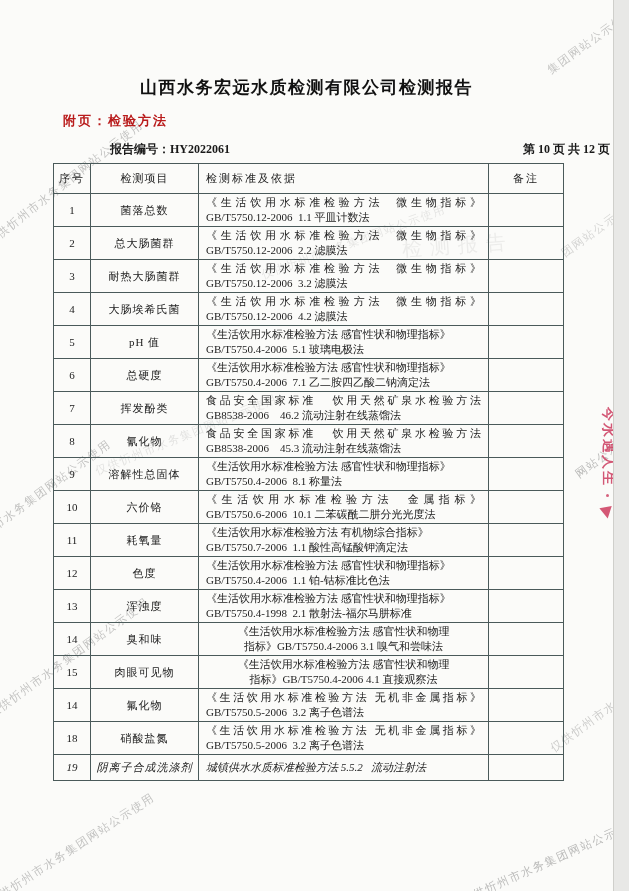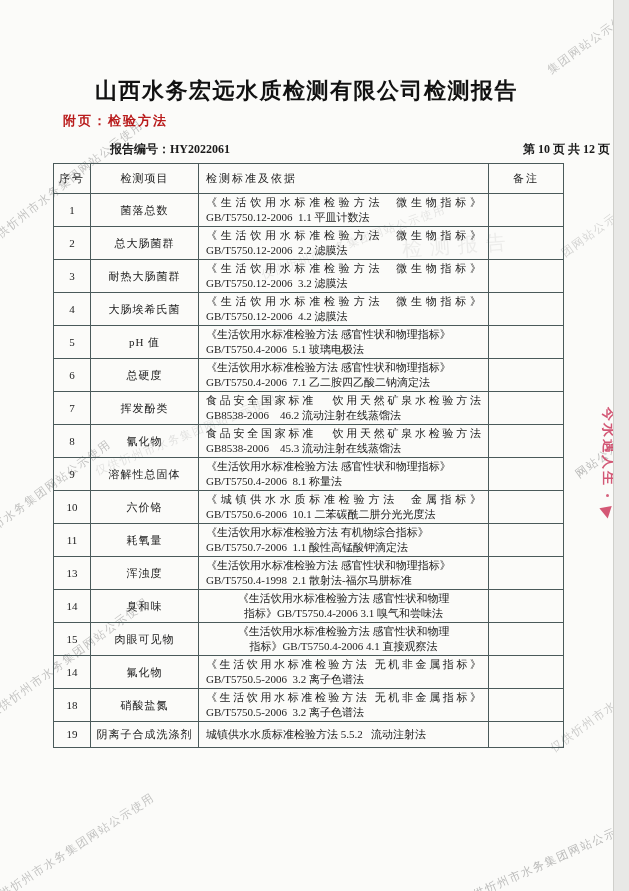--- a/index.html
+++ b/index.html
@@ -28,21 +28,21 @@
     font-size: 11.5px;
     letter-spacing: 1.5px;
     color: #6e6e6e;
     white-space: nowrap;
     transform-origin: 0 50%;
   }
 
   .title {
     position: absolute; top: 76px; left: 0; width: 613px;
     text-align: center;
-    font-size: 22px; font-weight: 700; letter-spacing: 1.5px; color: #111;
+    font-size: 17px; font-weight: 700; letter-spacing: 1.5px; color: #111;
   }
   .attach {
     position: absolute; top: 112px; left: 63px;
     font-size: 13px; font-weight: 700; letter-spacing: 2px; color: #b91c1c;
   }
   .meta {
     position: absolute; top: 141px; left: 63px; width: 500px;
     display: flex; justify-content: space-between;
     font-size: 12px; font-weight: 600; color: #1a1a1a; margin-left: 47px;
   }
@@ -58,21 +58,21 @@
   table.methods col.c2 { width: 290px; }
   table.methods col.c3 { width: 75px; }
   table.methods th, table.methods td {
     border: 1px solid #4a5a5a;
     vertical-align: middle;
     line-height: 15px;
     padding: 1px 0;
   }
   table.methods tr { height: 32px; }
   table.methods tr.hdr { height: 30px; }
-  table.methods tr.single { height: 26px; }
+  table.methods tr.single { height: 26px; font-style: italic; }
   th { font-weight: 400; letter-spacing: 2px; }
   .cell-no, .cell-item, .cell-remark { text-align: center; }
   .cell-item { letter-spacing: 1px; }
   .cell-std { text-align: left; padding: 1px 7px !important; }
   th.cell-std { letter-spacing: 2px; margin-top: 31px; }
   .std-line { white-space: pre-wrap; }
   .std-justify { text-align: justify; text-align-last: justify; }
   .std-center { text-align: center; }
 
   
@@ -219,31 +219,40 @@
           <td class="cell-std">
             <div class="std-line">《生活饮用水标准检验方法 感官性状和物理指标》</div>
             <div class="std-line">GB/T5750.4-2006  8.1 称量法</div>
           </td>
           <td class="cell-remark"></td>
         </tr>
         <tr>
           <td class="cell-no">10</td>
           <td class="cell-item">六价铬</td>
           <td class="cell-std">
-            <div class="std-line std-justify">《城镇供水水质标准检验方法  金属指标》</div>
+            <div class="std-line std-justify">《生活饮用水标准检验方法  金属指标》</div>
             <div class="std-line">GB/T5750.6-2006  10.1 二苯碳酰二肼分光光度法</div>
           </td>
           <td class="cell-remark"></td>
         </tr>
         <tr>
           <td class="cell-no">11</td>
           <td class="cell-item">耗氧量</td>
           <td class="cell-std">
             <div class="std-line">《生活饮用水标准检验方法 有机物综合指标》</div>
             <div class="std-line">GB/T5750.7-2006  1.1 酸性高锰酸钾滴定法</div>
+          </td>
+          <td class="cell-remark"></td>
+        </tr>
+        <tr>
+          <td class="cell-no">12</td>
+          <td class="cell-item">色度</td>
+          <td class="cell-std">
+            <div class="std-line">《生活饮用水标准检验方法 感官性状和物理指标》</div>
+            <div class="std-line">GB/T5750.4-2006  1.1 铂-钴标准比色法</div>
           </td>
           <td class="cell-remark"></td>
         </tr>
         <tr>
           <td class="cell-no">13</td>
           <td class="cell-item">浑浊度</td>
           <td class="cell-std">
             <div class="std-line">《生活饮用水标准检验方法 感官性状和物理指标》</div>
             <div class="std-line">GB/T5750.4-1998  2.1 散射法-福尔马肼标准</div>
           </td>

